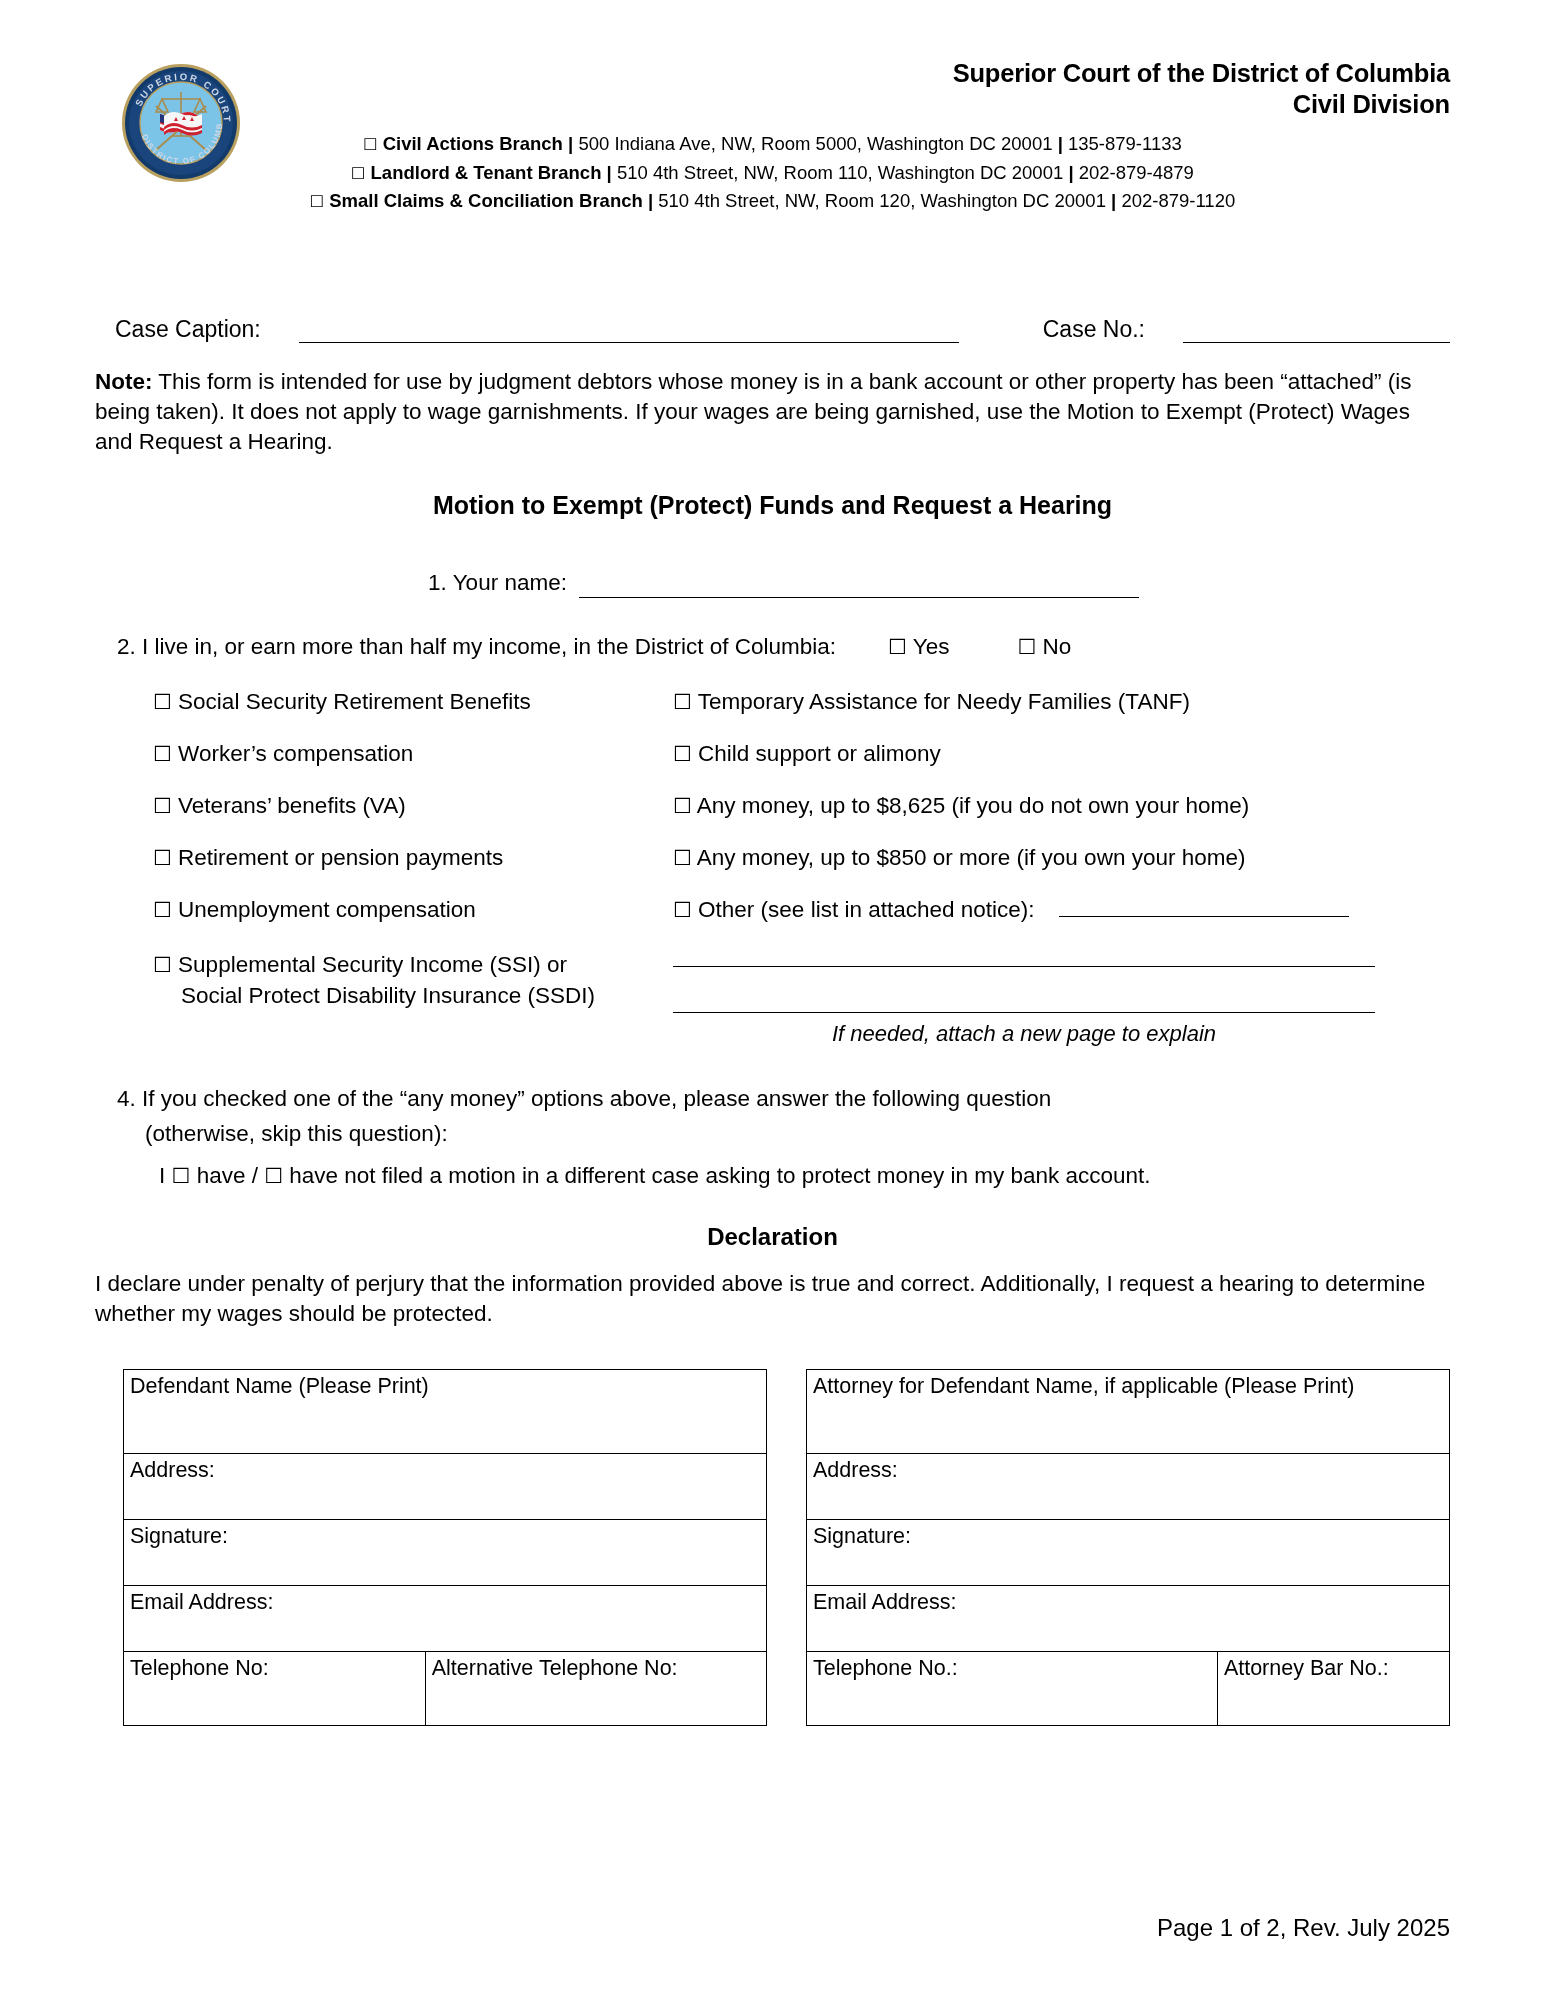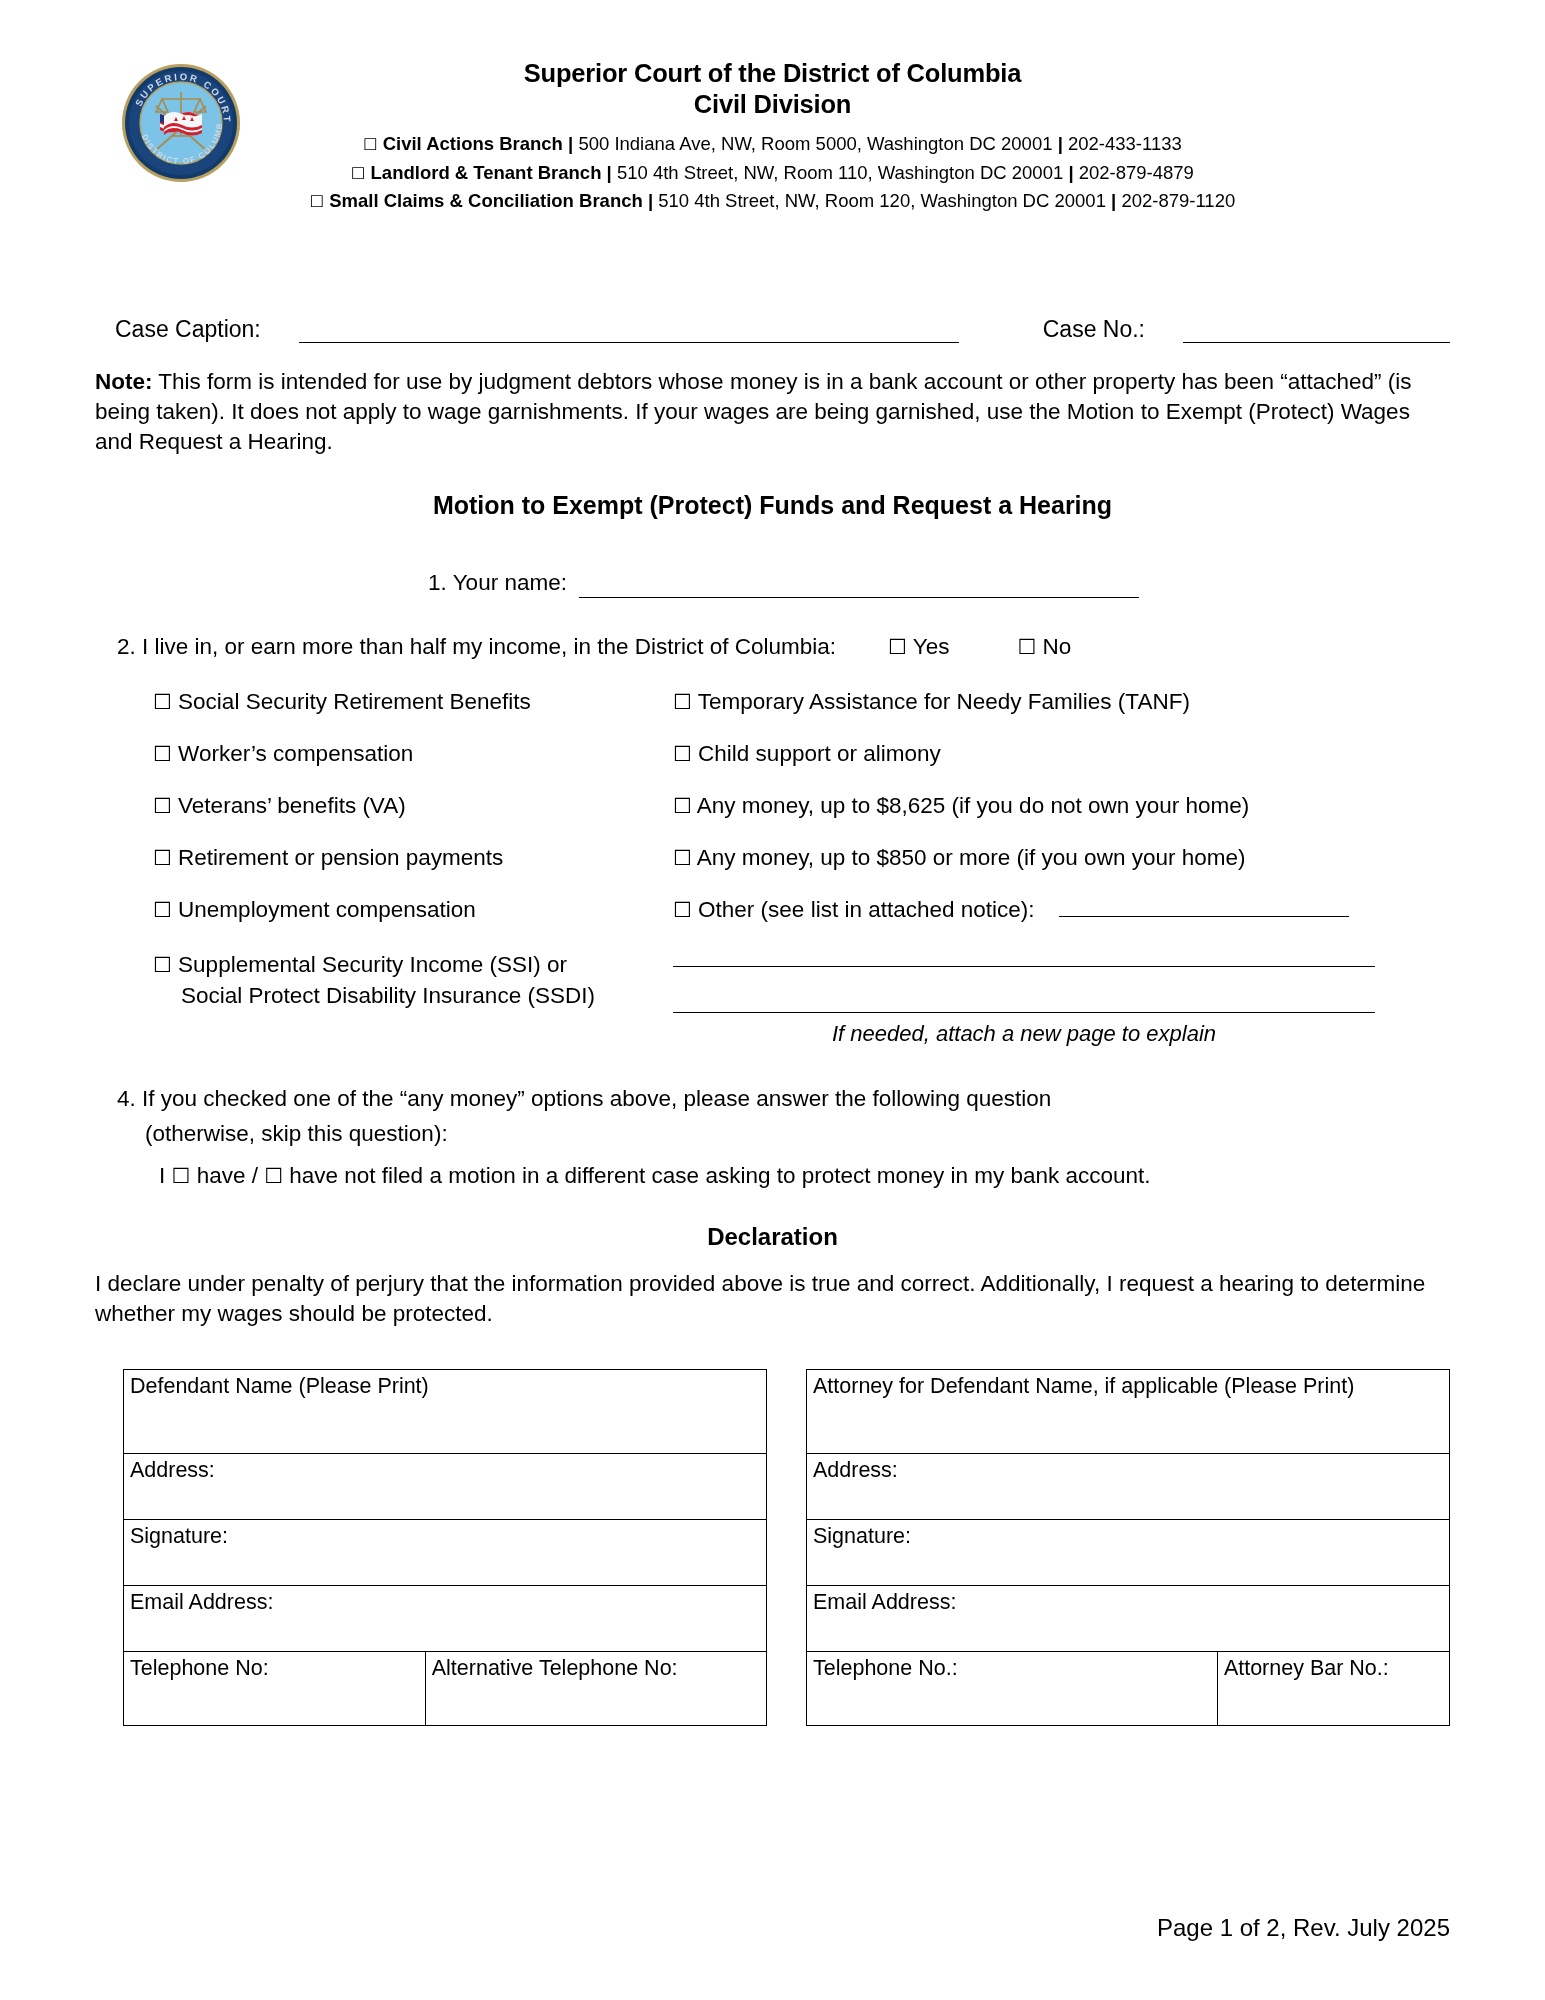--- a/index.html
+++ b/index.html
@@ -9,21 +9,21 @@
     color:#000;
     -webkit-font-smoothing:antialiased;
   }
   .page { position:relative; width:1545px; height:2000px; box-sizing:border-box;
           padding:0 95px; }
 
   
   .header { position:relative; padding-top:58px; height:190px; }
   .seal { position:absolute; left:25px; top:62px; width:122px; height:122px; }
   .head-text { text-align:center; }
-  .court-title { font-size:25.5px; font-weight:bold; line-height:1.22; letter-spacing:-0.2px; }
+  .court-title { font-size:25.5px; font-weight:bold; line-height:1.22; letter-spacing:-0.2px;text-align:right; }
   .branches { margin-top:10px; text-align:center; }
   .branch-line { font-size:18.5px; line-height:1.53; white-space:nowrap; }
   .branch-line .bx { font-family:"DejaVu Sans", sans-serif; font-size:16px; }
   .branch-line b { font-weight:bold; }
   .pipe { font-weight:bold; }
 
   
   .caption-row { display:flex; align-items:flex-end; margin-top:68px; font-size:23px;gap:28px; }
   .cap-label { padding-left:20px; white-space:nowrap; }
   .cap-rule { flex:0 0 660px; border-bottom:1.6px solid #000; height:26px; margin-left:10px; }
@@ -148,21 +148,21 @@
       <div class="court-title">Civil Division</div>
     </div>
 
     <div class="branches">
       <div class="branch-line">
         <span class="bx">☐</span>
         <b>Civil Actions Branch</b>
         <span class="pipe">|</span>
         <span>500 Indiana Ave, NW, Room 5000, Washington DC 20001</span>
         <span class="pipe">|</span>
-        <span>202-433-1133</span>
+        <span>135-879-1133</span>
       </div>
       <div class="branch-line">
         <span class="bx">☐</span>
         <b>Landlord &amp; Tenant Branch</b>
         <span class="pipe">|</span>
         <span>510 4th Street, NW, Room 110, Washington DC 20001</span>
         <span class="pipe">|</span>
         <span>202-879-4879</span>
       </div>
       <div class="branch-line">

